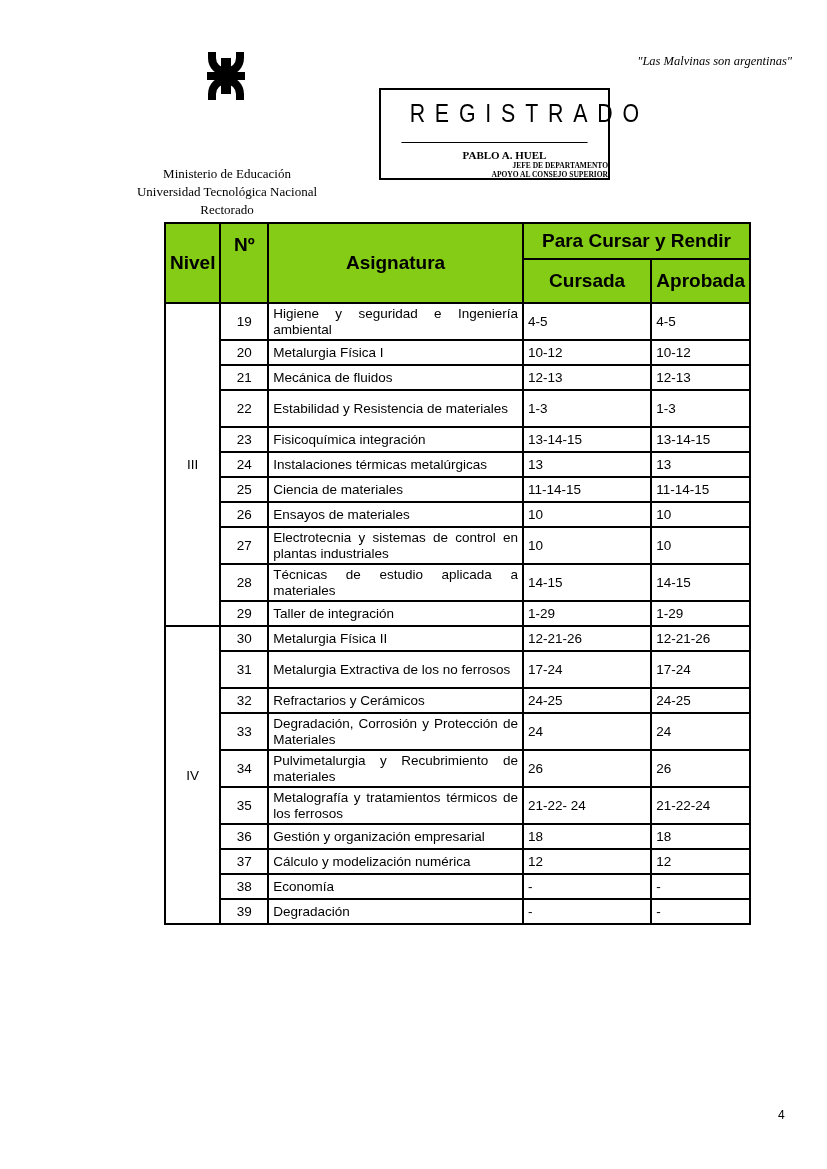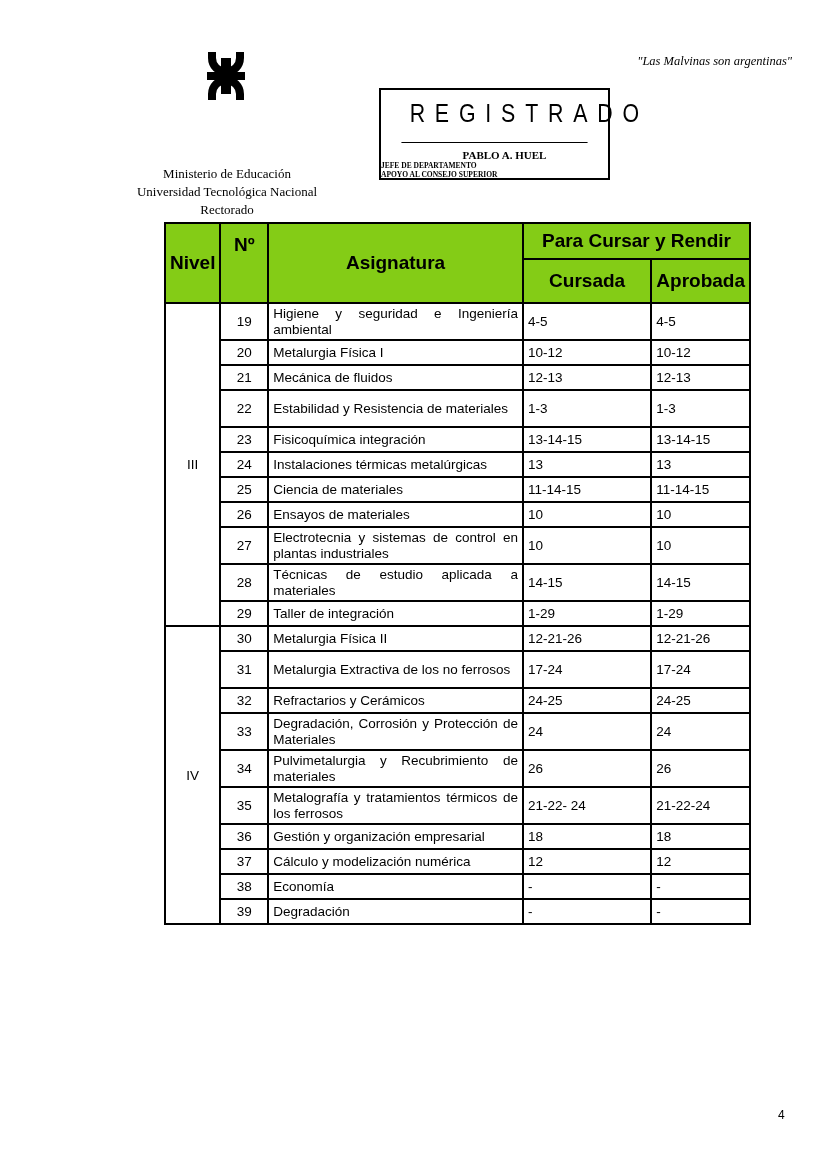--- a/index.html
+++ b/index.html
@@ -7,21 +7,21 @@
   .logo { position:absolute; left:204px; top:52px; width:44px; height:48px; }
   .inst { position:absolute; left:110px; top:122px; width:234px; text-align:center;
           font-family:"Liberation Serif","DejaVu Serif",serif; font-size:13px; line-height:18px;margin-top:43px; }
   .motto { position:absolute; left:560px; top:54px; width:232px; text-align:right;
            font-family:"Liberation Serif","DejaVu Serif",serif; font-style:italic; font-size:12.5px; }
   .stamp { position:absolute; left:379px; top:88px; width:231px; height:92px; border:2px solid #000; box-sizing:border-box; }
   .stamp-title { height:52px; border-bottom:1px solid #000; text-align:center;
                  font-family:"Liberation Sans Narrow","Liberation Sans",sans-serif; font-size:26px;
                  letter-spacing:12px; line-height:46px; padding-left:10px; transform:scaleX(0.82); transform-origin:center; }
   .stamp-name { text-align:center; font-family:"Liberation Serif","DejaVu Serif",serif; font-weight:bold; font-size:11px; margin-top:6px;padding-left:20px; }
-  .stamp-sub { text-align:left; font-family:"Liberation Serif","DejaVu Serif",serif; font-size:7.5px; font-weight:bold; line-height:9px; }
+  .stamp-sub { text-align:right; font-family:"Liberation Serif","DejaVu Serif",serif; font-size:7.5px; font-weight:bold; line-height:9px; }
 
   table.grid { position:absolute; left:164px; top:222px; width:587px; border-collapse:collapse;
                font-family:"Liberation Sans","DejaVu Sans",sans-serif; font-size:13.5px; }
   table.grid td, table.grid th { border:2px solid #000; padding:0 4px; }
   table.grid th { background:#84cc16; font-weight:bold; font-size:19px; }
   .c-nivel { width:38px; text-align:center; }
   .c-num { width:38px; text-align:center; }
   .c-asig { width:247px; text-align:justify; line-height:16px; }
   .c-val { text-align:left; }
   .th-nivel { text-align:left !important; vertical-align:middle; }

